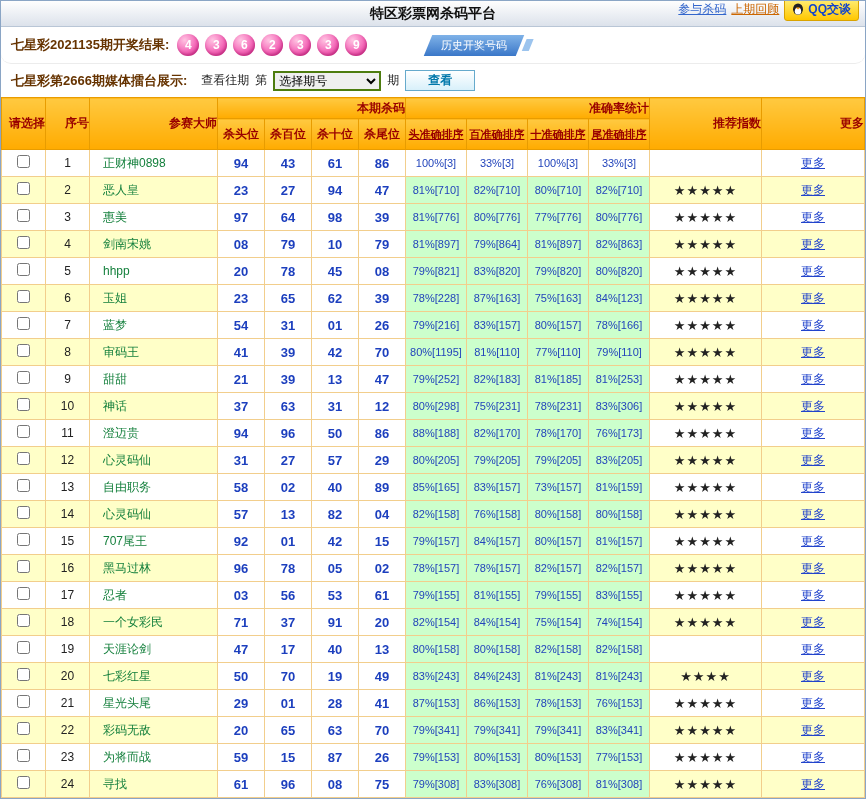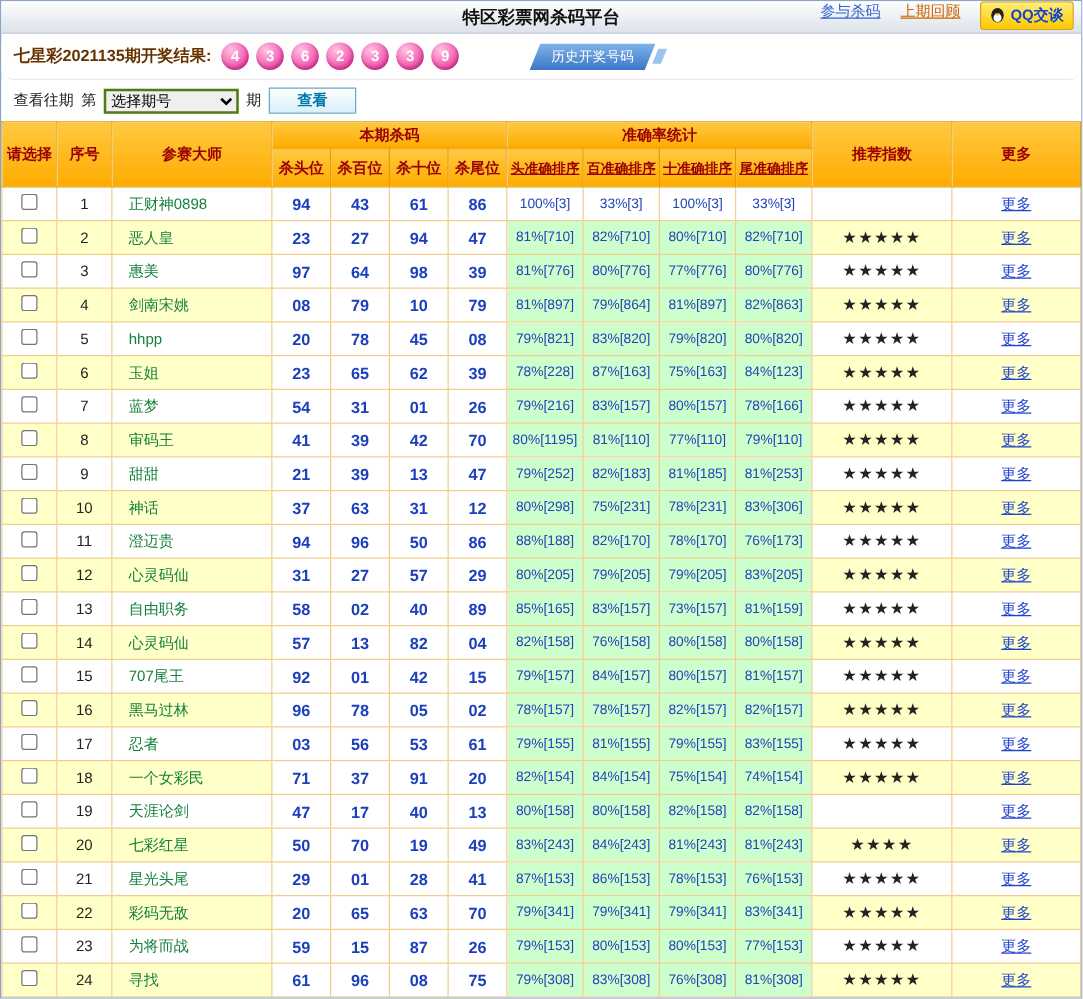--- a/index.html
+++ b/index.html
@@ -2,21 +2,21 @@
 <html><head>
 <meta charset="utf-8">
 <style>
   * { margin:0; padding:0; box-sizing:border-box; }
   body { background:#fff; font-family:"Liberation Sans","DejaVu Sans",sans-serif; }
   .page { position:relative; width:866px; height:799px; border:1px solid #8AA5C5; background:#fff; overflow:hidden; }
 
   
   .titlebar { position:relative; height:26px; background:linear-gradient(#FEFEFE,#DCE2EB); border-bottom:1px solid #B9C6D6; }
   .titlebar .title { position:absolute; left:0; right:0; text-align:center; line-height:25px; font-size:14px; font-weight:bold; color:#111; }
-  .titlebar .right { position:absolute; right:6px; top:0; height:16px; display:flex; align-items:flex-start; gap:16px; font-size:12px; z-index:2; }
+  .titlebar .right { position:absolute; right:6px; top:0; height:16px; display:flex; align-items:center; gap:5px; font-size:12px; z-index:2; }
   .link-join { color:#3366CC; text-decoration:underline; cursor:pointer; }
   .link-review { color:#CC6600; text-decoration:underline; cursor:pointer; }
   .qq-btn { display:inline-flex; align-items:center; gap:4px; background:linear-gradient(#FFEE77,#FFC700); border:1px solid #D9A300; border-radius:3px; padding:2px 7px; color:#1144CC; font-weight:bold; font-size:12px; text-decoration:none; cursor:pointer; }
 
   
   .result-bar { display:flex; align-items:center; height:37px; padding:0 10px; border-bottom:1px solid #ECECEC; background:#fff;border-radius:10px; }
   .bar-label { font-size:13px; font-weight:bold; color:#663300; margin-right:8px; white-space:nowrap; }
   .balls { display:flex; align-items:center; }
   .ball { width:22px; height:22px; border-radius:50%; background:radial-gradient(circle at 35% 28%, #FFC4E2, #F468B8 55%, #D8389A); color:#fff; font-weight:bold; font-size:12px; display:flex; align-items:center; justify-content:center; margin-right:6px; box-shadow:inset -1px -2px 3px rgba(150,0,80,.45); }
   .history-ribbon { margin-left:55px; position:relative; transform:skewX(-22deg); background:linear-gradient(#7FB2E8,#3A77C8); color:#fff; font-size:11px; padding:3px 13px; cursor:pointer; border:0; }
@@ -25,21 +25,21 @@
 
   
   .media-bar { display:flex; align-items:center; height:33px; padding:0 10px; font-size:12px; color:#222; gap:6px; background:#fff; }
   .select-issue { font-size:12px; width:108px; height:20px; border:2px solid #4d7c0f; }
   .view-btn { border:1px solid #66AACC; background:linear-gradient(#FFFFFF,#D8F0FA); color:#0077AA; font-weight:bold; font-size:12px; padding:1px 22px; cursor:pointer; }
 
   
   table { width:864px; border-collapse:collapse; table-layout:fixed; }
   th, td { overflow:hidden; white-space:nowrap; text-align:center; }
   thead th { background:linear-gradient(#FFC940,#FFAB00); color:#990000; font-size:12px; font-weight:bold; border:1px solid #E89C00; }
-  .group-row th { height:21px; }
+  .group-row th { height:21px;text-align:right; }
   .sub-row th { height:31px; }
   th.sortable { text-decoration:underline; font-size:11px; cursor:pointer; }
   tbody td { border:1px solid #F2CE8C; font-size:12px; height:27px; background:#fff; }
   td.c-sel input { width:13px; height:13px; cursor:pointer; }
   td.c-idx { color:#222; }
   td.c-master { text-align:left; padding-left:13px; color:#15803d; }
   td.c-kill { color:#1C3FBE; font-weight:bold; font-size:13px; }
   td.c-acc { background:#CCFFCC; color:#2244BB; font-size:11px; }
   td.c-stars { font-size:13px; color:#222; letter-spacing:1px; }
   td.c-more a { color:#2244CC; font-size:12px; text-decoration:underline; cursor:pointer; }
@@ -79,20 +79,21 @@
       <span class="ball">3</span>
       <span class="ball">3</span>
       <span class="ball">9</span>
     </span>
     <span class="history-ribbon">
       <span class="rb-text">历史开奖号码</span>
     </span>
   </div>
 
   <div class="media-bar">
+    <span class="bar-label media-label">七星彩第2666期媒体擂台展示:</span>
     <span style="cursor:pointer;">查看往期</span>
     <span>第</span>
     <select class="select-issue">
       <option>选择期号</option>
     </select>
     <span>期</span>
     <button class="view-btn">查看</button>
   </div>
 
   <table>

